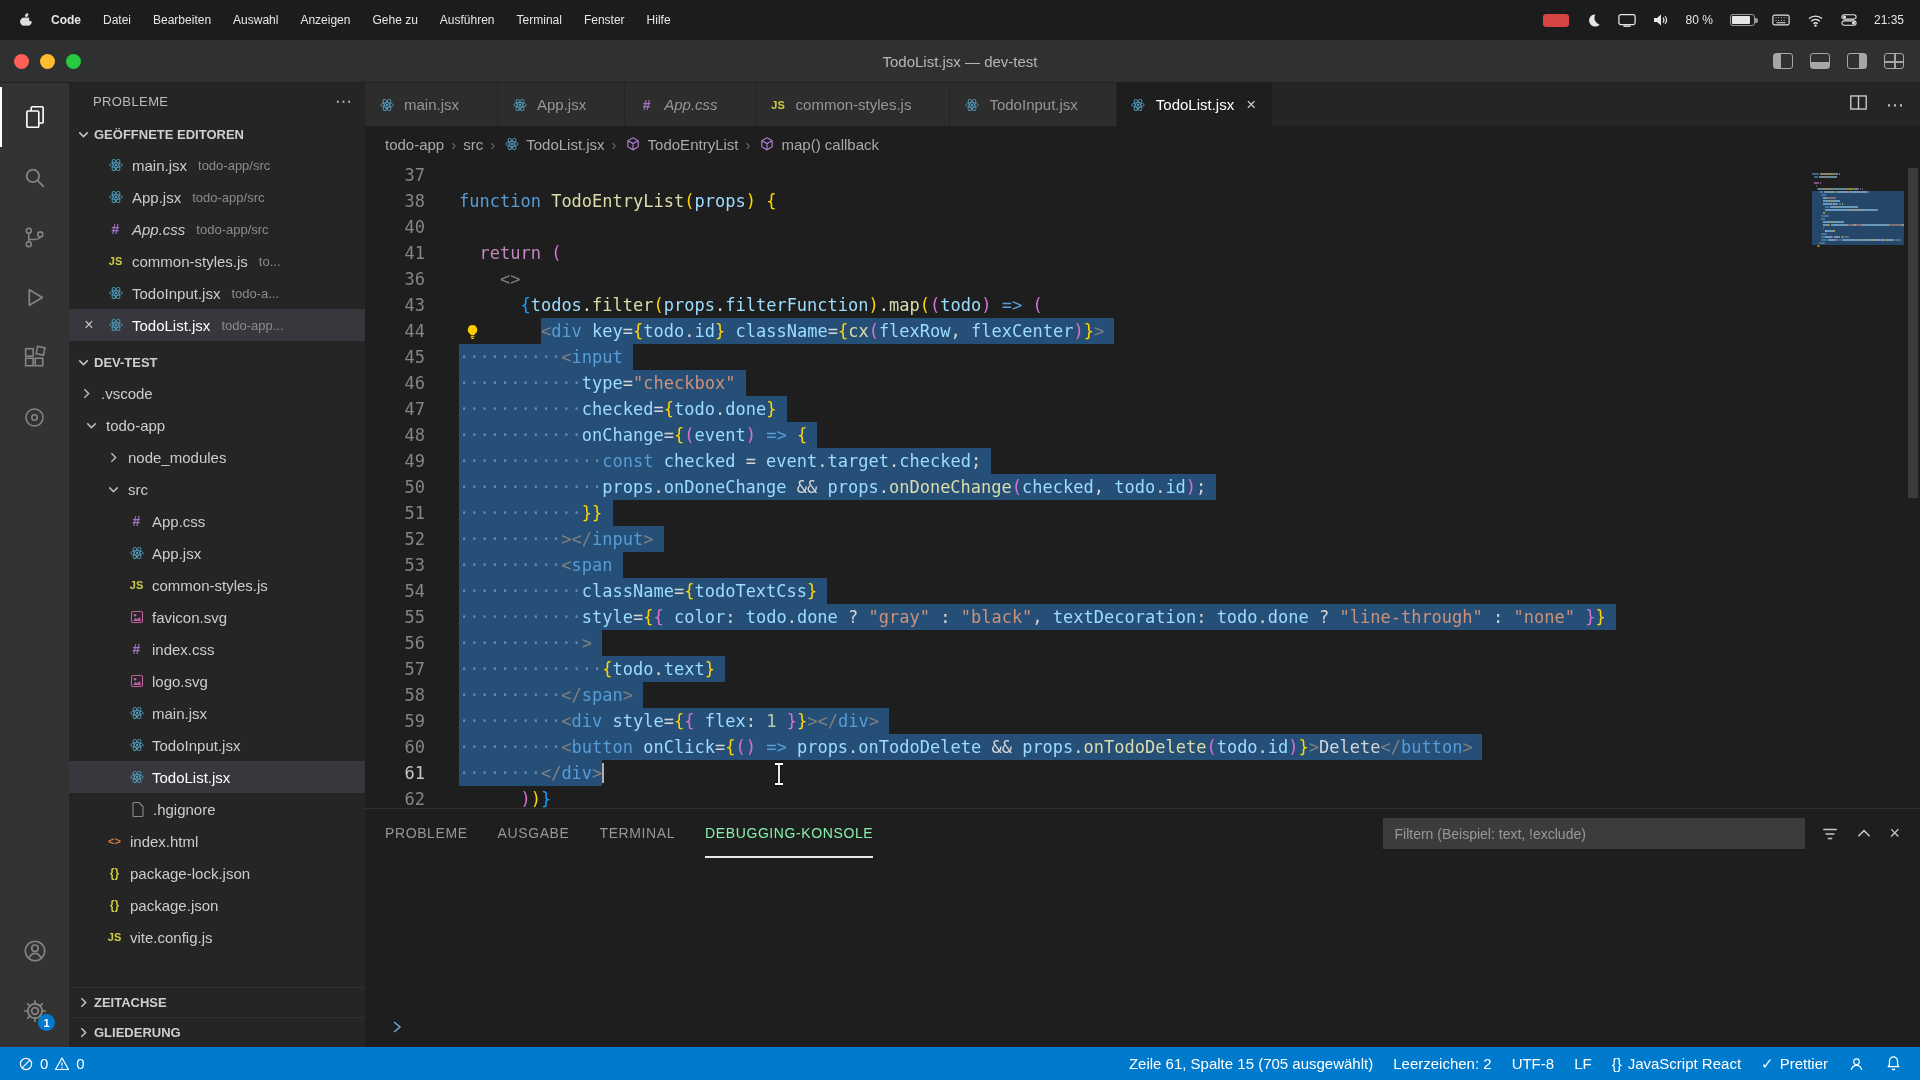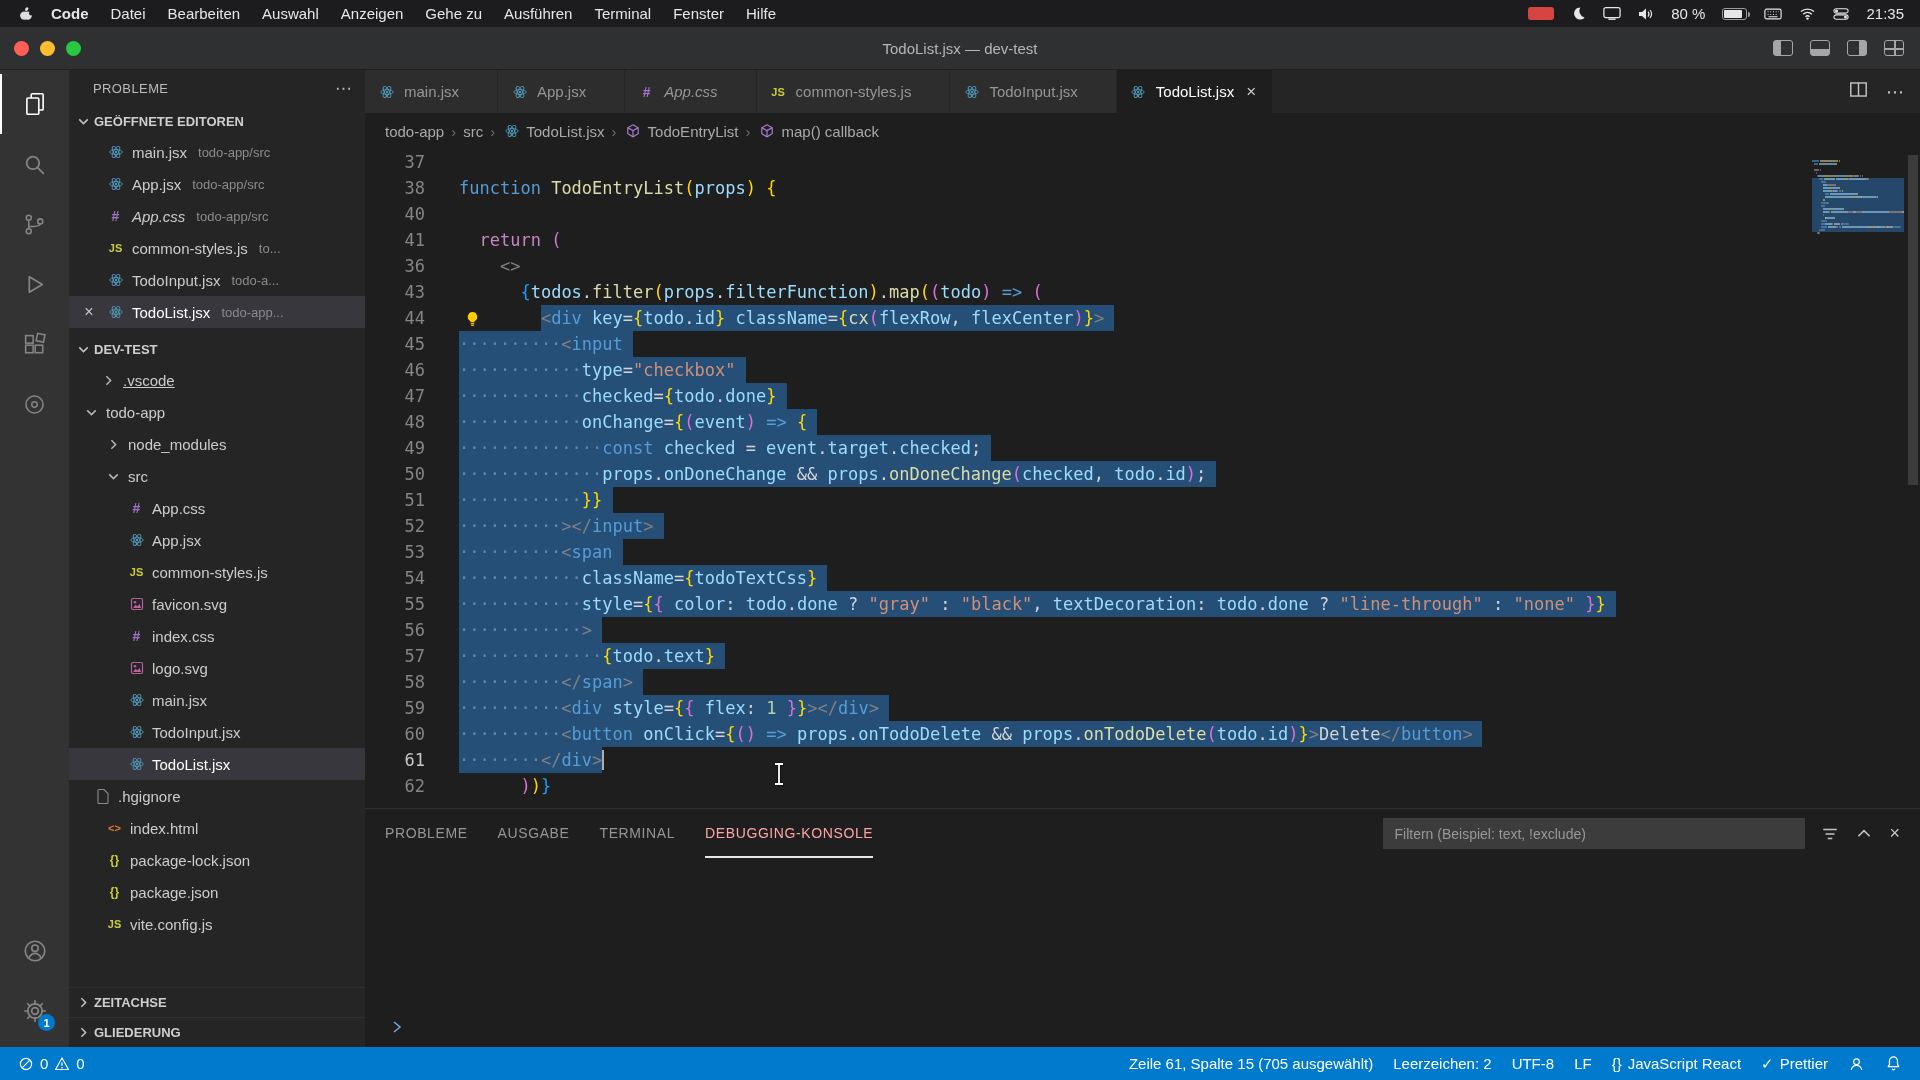--- a/index.html
+++ b/index.html
@@ -1,20 +1,20 @@
 <!DOCTYPE html>
 <html><head>
 <meta charset="utf-8">
 <style>
 *{margin:0;padding:0;box-sizing:border-box}
 html,body{width:1920px;height:1080px;overflow:hidden;background:#1e1e1e;font-family:"Liberation Sans",sans-serif;-webkit-font-smoothing:antialiased}
 .screen{width:1920px;height:1080px;display:flex;flex-direction:column;position:relative}
 
 
-.menubar{height:27px;background:#1c1c1e;display:flex;align-items:center;padding:0 16px;color:#e6e6e8;font-size:15px;flex:none}
+.menubar{height:40px;background:#1c1c1e;display:flex;align-items:center;padding:0 16px;color:#e6e6e8;font-size:12px;flex:none}
 .menubar .mitem{padding:0 11px;white-space:nowrap}
 .menubar .app{font-weight:700;padding:0 11px}
 .apple{display:flex;align-items:center;padding:0 6px 0 2px}
 .menu-right{margin-left:auto;display:flex;align-items:center;gap:17px;color:#e6e6e8}
 .rec-pill{width:26px;height:13px;border-radius:3px;background:#d64541;display:inline-block}
 .batt{width:25px;height:12px;border:1px solid #9b9b9d;border-radius:3px;position:relative;display:inline-block}
 .batt::before{content:"";position:absolute;left:1px;top:1px;bottom:1px;width:78%;background:#e6e6e8;border-radius:1px}
 .batt::after{content:"";position:absolute;right:-4px;top:3px;width:2.5px;height:5px;background:#9b9b9d;border-radius:0 2px 2px 0}
 .micon{display:inline-flex;align-items:center}
 
@@ -93,21 +93,21 @@
 .mm-row{height:3px;white-space:nowrap;overflow:hidden;font-size:0;line-height:0}
 .mm-row.sel{background:rgba(38,79,120,.85)}
 .mm{display:inline-block;height:2px;vertical-align:top;opacity:.55}
 .vscroll{position:absolute;top:0;right:0;width:14px;height:100%}
 .vthumb{position:absolute;top:6px;right:2px;width:10px;height:330px;background:rgba(121,121,121,.32)}
 
 
 .panel{height:239px;flex:none;display:flex;flex-direction:column;border-top:1px solid #2f2f30;position:relative;background:#1e1e1e}
 .panel-head{height:49px;display:flex;align-items:center;padding:0 20px;flex:none}
 .ptab{margin-right:30px;color:#969696;font-size:14px;letter-spacing:.6px;height:100%;display:flex;align-items:center;border-bottom:2px solid transparent;cursor:pointer;white-space:nowrap}
-.ptab.active{color:#fca5a5;border-bottom-color:#e7e7e7}
+.ptab.active{color:#86efac;border-bottom-color:#e7e7e7}
 .panel-actions{margin-left:auto;display:flex;align-items:center;gap:16px;color:#c5c5c5}
 .filter-input{width:422px;height:31px;background:#3c3c3c;border:1px solid #3c3c3c;color:#cccccc;font-size:14px;padding:0 10px;outline:none;font-family:"Liberation Sans",sans-serif}
 .filter-input::placeholder{color:#989898}
 .pa-icon{display:inline-flex;align-items:center;cursor:pointer}
 .panel-body{flex:1;position:relative}
 .debug-prompt{position:absolute;left:24px;bottom:8px;color:#6ea3d8}
 
 
 .statusbar{height:33px;background:#007acc;color:#ffffff;display:flex;align-items:center;font-size:15px;flex:none;padding:0 8px}
 .sb-item{display:flex;align-items:center;gap:6px;padding:0 10px;height:100%;cursor:pointer;white-space:nowrap}
@@ -352,21 +352,21 @@
             <span class="dim-path">todo-app...</span>
           </div>
         </div>
       <div class="sec-head" style="margin-top:6px">
         <svg class="chev down" viewBox="0 0 16 16">
             <path d="M6 4l4 4-4 4" fill="none" stroke="#c5c5c5" stroke-width="1.4"></path>
           </svg>
         <span>DEV-TEST</span>
       </div>
       <div id="file-tree" class="tree">
-          <div class="tree-row" style="padding-left: 31px; text-decoration: underline;">
+          <div class="tree-row" style="padding-left: 9px;">
             <svg class="chev" viewBox="0 0 16 16">
               <path d="M6 4l4 4-4 4" fill="none" stroke="#b8b8b8" stroke-width="1.4"></path>
             </svg>
             <span>.vscode</span>
           </div>
           <div class="tree-row" style="padding-left: 14px;">
             <svg class="chev down" viewBox="0 0 16 16">
               <path d="M6 4l4 4-4 4" fill="none" stroke="#b8b8b8" stroke-width="1.4"></path>
             </svg>
             <span>todo-app</span>
@@ -466,21 +466,21 @@
                 <g fill="none" stroke="#519aba" stroke-width="0.9">
                   <ellipse cx="8" cy="8" rx="6.2" ry="2.4"></ellipse>
                   <ellipse cx="8" cy="8" rx="6.2" ry="2.4" transform="rotate(60 8 8)"></ellipse>
                   <ellipse cx="8" cy="8" rx="6.2" ry="2.4" transform="rotate(-60 8 8)"></ellipse>
                 </g>
                 <circle cx="8" cy="8" r="1.2" fill="#519aba"></circle>
               </svg>
             </span>
             <span>TodoList.jsx</span>
           </div>
-          <div class="tree-row" style="padding-left: 24px;">
+          <div class="tree-row" style="padding-left: 24px; margin-left: 35px;">
             <span class="fic">
               <svg class="fi" viewBox="0 0 16 16">
                 <path d="M4 1.5h5l4 4v9a1 1 0 0 1-1 1H4a1 1 0 0 1-1-1v-12a1 1 0 0 1 1-1z" fill="none" stroke="#8a8a8a" stroke-width="1.1"></path>
               </svg>
             </span>
             <span>.hgignore</span>
           </div>
           <div class="tree-row" style="padding-left: 36px;">
             <span class="fic">
               <span class="ti" style="color:#e37933;font-size:11px">&lt;&gt;</span>

